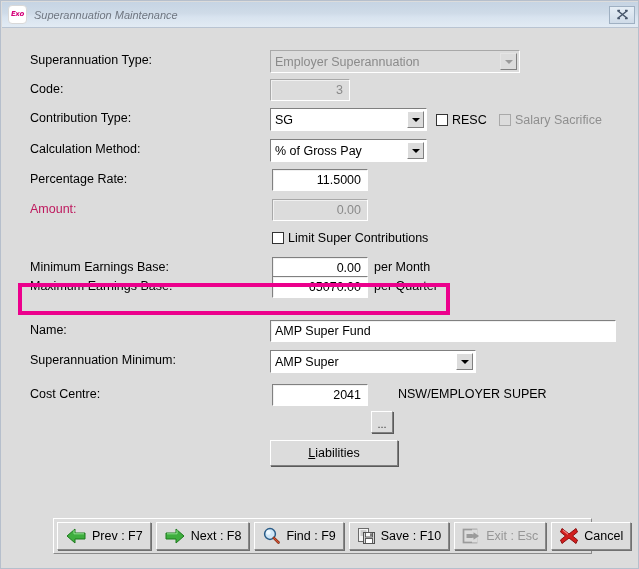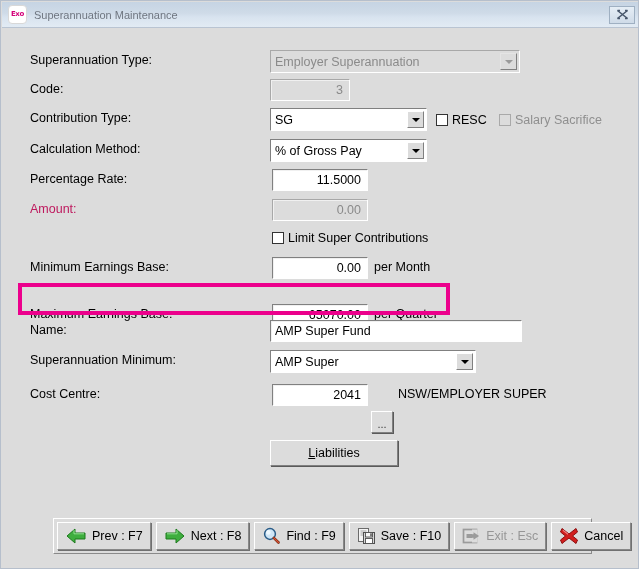--- a/index.html
+++ b/index.html
@@ -27,20 +27,21 @@
     position: absolute;
     left: 1px; top: 1px;
     width: 637px;
     height: 26px;
     box-sizing: border-box;
     background: linear-gradient(to bottom, #c6d4e3 0%, #cfdbe8 45%, #d8e3ef 60%, #e2ebf4 100%);
     border-bottom: 1px solid #b9c4d2;
     display: flex;
     align-items: center;
     padding: 0 4px 0 6px;
+    font-style: italic;
   }
   .exo-icon {
     width: 17px; height: 17px;
     border-radius: 4px;
     background: #ffffff;
     border: 1px solid #d8d8d8;
     display: flex;
     align-items: center;
     justify-content: center;
     flex: none;
@@ -354,31 +355,31 @@
         <span>Limit Super Contributions</span>
       </span>
     </div>
 
     <div class="row" style="top:229px;">
       <span class="lbl">Minimum Earnings Base:</span>
       <span class="fld num" style="left:270px; top:0; width:96px;">0.00</span>
       <span class="suffix" style="left:372px; top:3px;">per Month</span>
     </div>
 
-    <div class="row" style="top:276px;text-decoration:underline;">
+    <div class="row" style="top:248px;text-decoration:underline;">
       <span class="lbl">Maximum Earnings Base:</span>
       <span class="fld num" style="left:270px; top:0; width:96px;">65070.00</span>
       <span class="suffix" style="left:372px; top:3px;">per Quarter</span>
     </div>
 
     <div id="highlight"></div>
 
     <div class="row" style="top:292px;">
       <span class="lbl">Name:</span>
-      <span class="fld" style="left:268px; top:0; width:252px;">AMP Super Fund</span>
+      <span class="fld" style="left:268px; top:0; width:346px;">AMP Super Fund</span>
     </div>
 
     <div class="row" style="top:322px;">
       <span class="lbl">Superannuation Minimum:</span>
       <span class="combo" style="left:268px; top:0; width:206px;">
         <span>AMP Super</span>
         <span class="arrowbtn">
             <i class="caret"></i>
           </span>
       </span>

